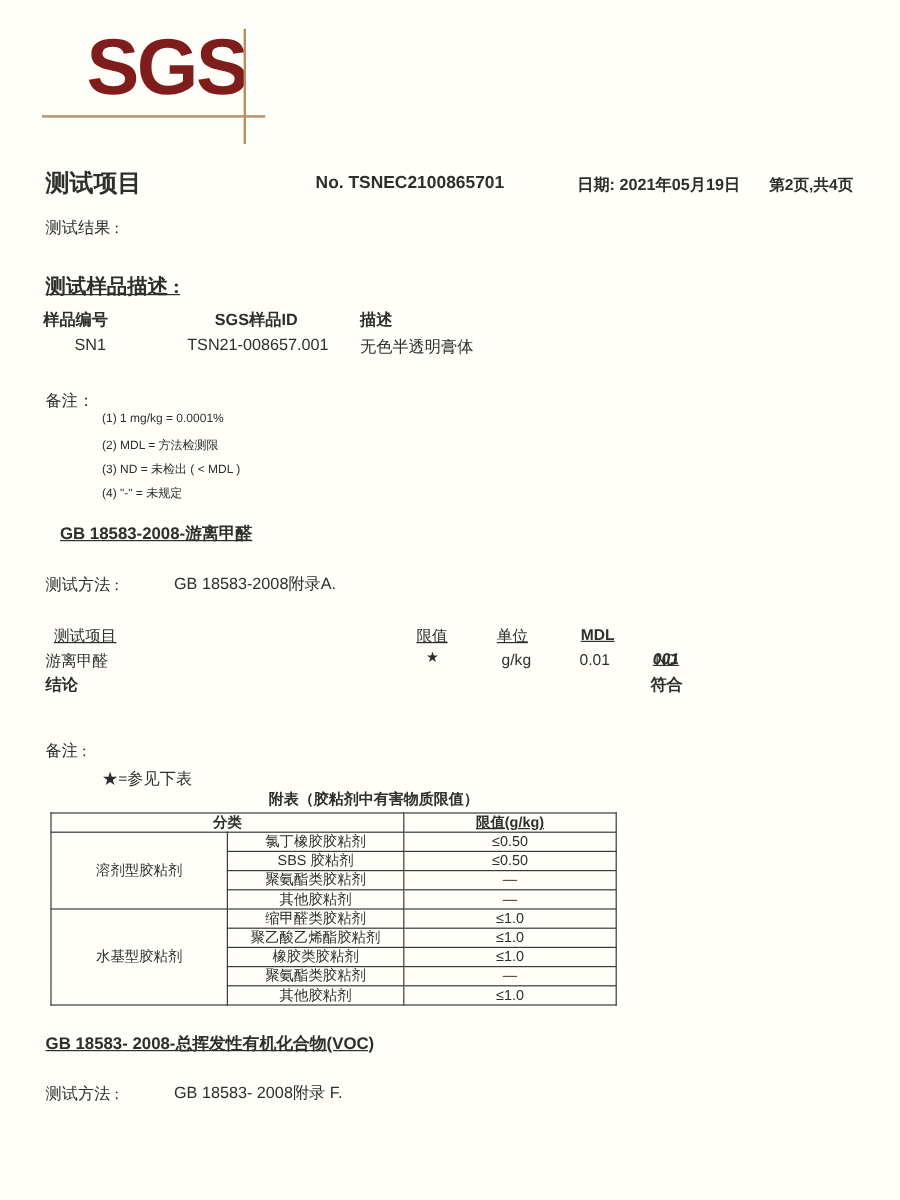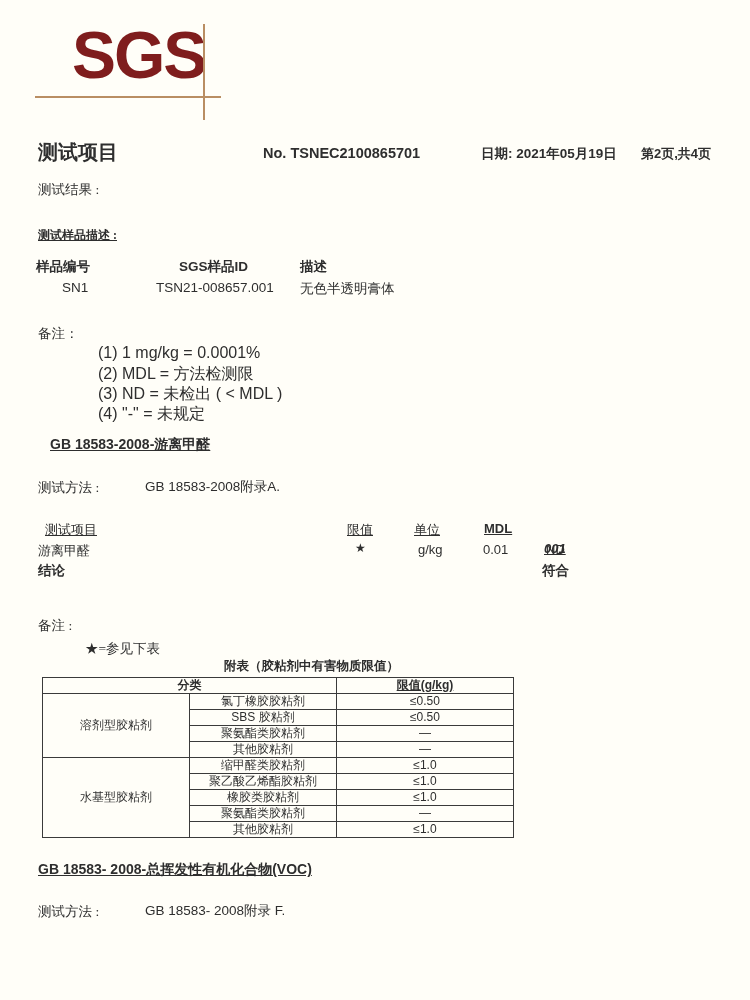--- a/index.html
+++ b/index.html
@@ -27,33 +27,33 @@
 
   
   .doc-title{left:38px;top:139px;font-size:20px;font-weight:700;}
   .report-no{left:263px;top:145px;font-size:14.5px;font-weight:700;}
   .date-line{left:481px;top:145px;font-size:13.5px;font-weight:600;}
   .page-info{left:641px;top:145px;font-size:13px;font-weight:600;}
 
   .serif{font-family:"Liberation Serif", serif;}
 
   .results-label{left:38px;top:181px;font-size:13.5px;}
-  .sample-desc-label{left:38px;top:227px;font-size:12px;font-weight:700;text-decoration:underline;}
+  .sample-desc-label{left:38px;top:227px;font-size:17px;font-weight:700;text-decoration:underline;}
 
   
   .s-h1{left:36px;top:258px;font-size:13.5px;font-weight:700;}
   .s-h2{left:179px;top:258px;font-size:13.5px;font-weight:700;}
   .s-h3{left:300px;top:258px;font-size:13.5px;font-weight:700;}
   .s-v1{left:62px;top:280px;font-size:13.5px;}
   .s-v2{left:156px;top:280px;font-size:13.5px;}
   .s-v3{left:300px;top:280px;font-size:13.5px;}
 
   
   .remarks1-label{left:38px;top:325px;font-size:13.5px;}
-  .rem-item{font-size:16px;left:98px;}
+  .rem-item{font-size:10px;left:85px;}
   .rem-0{top:344px;} .rem-1{top:364px;} .rem-2{top:384px;} .rem-3{top:404px;}
 
   .section-heading{font-size:14px;font-weight:700;text-decoration:underline;}
   .gb1-heading{left:50px;top:436px;}
   .method-label{left:38px;top:479px;font-size:13.5px;}
   .gb1-method{left:145px;top:478px;font-size:13.5px;}
 
   
   .rt-head{font-size:13px;text-decoration:underline;}
   .rt-item-h{left:45px;top:521px;text-align:center;}

